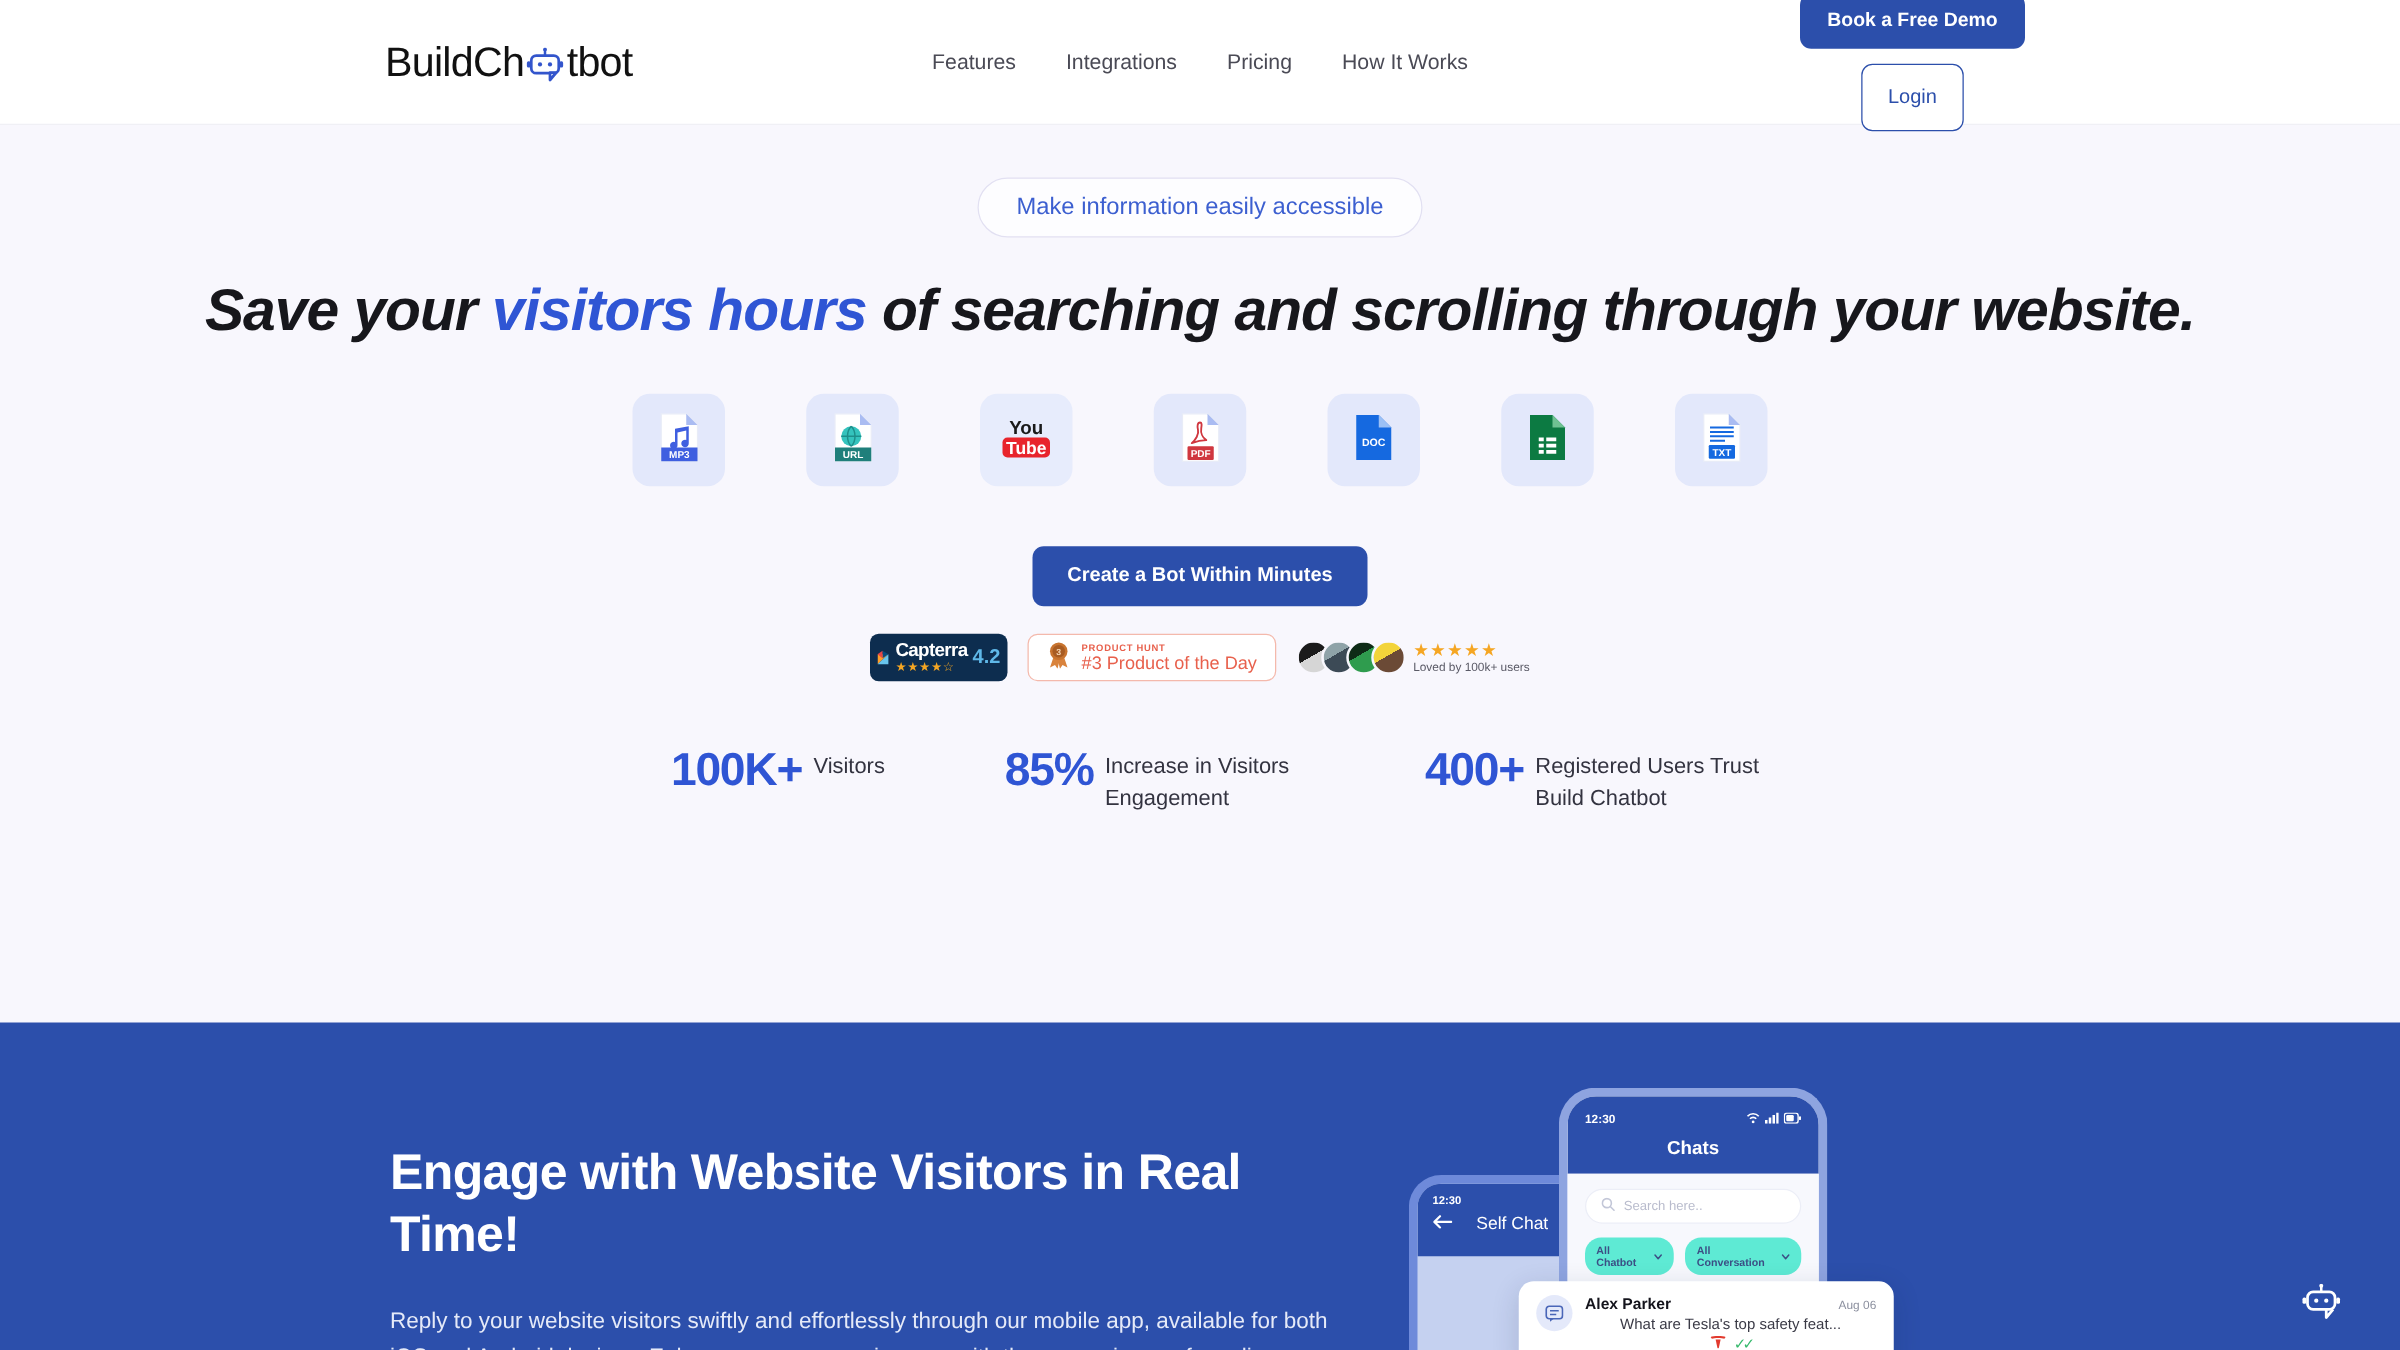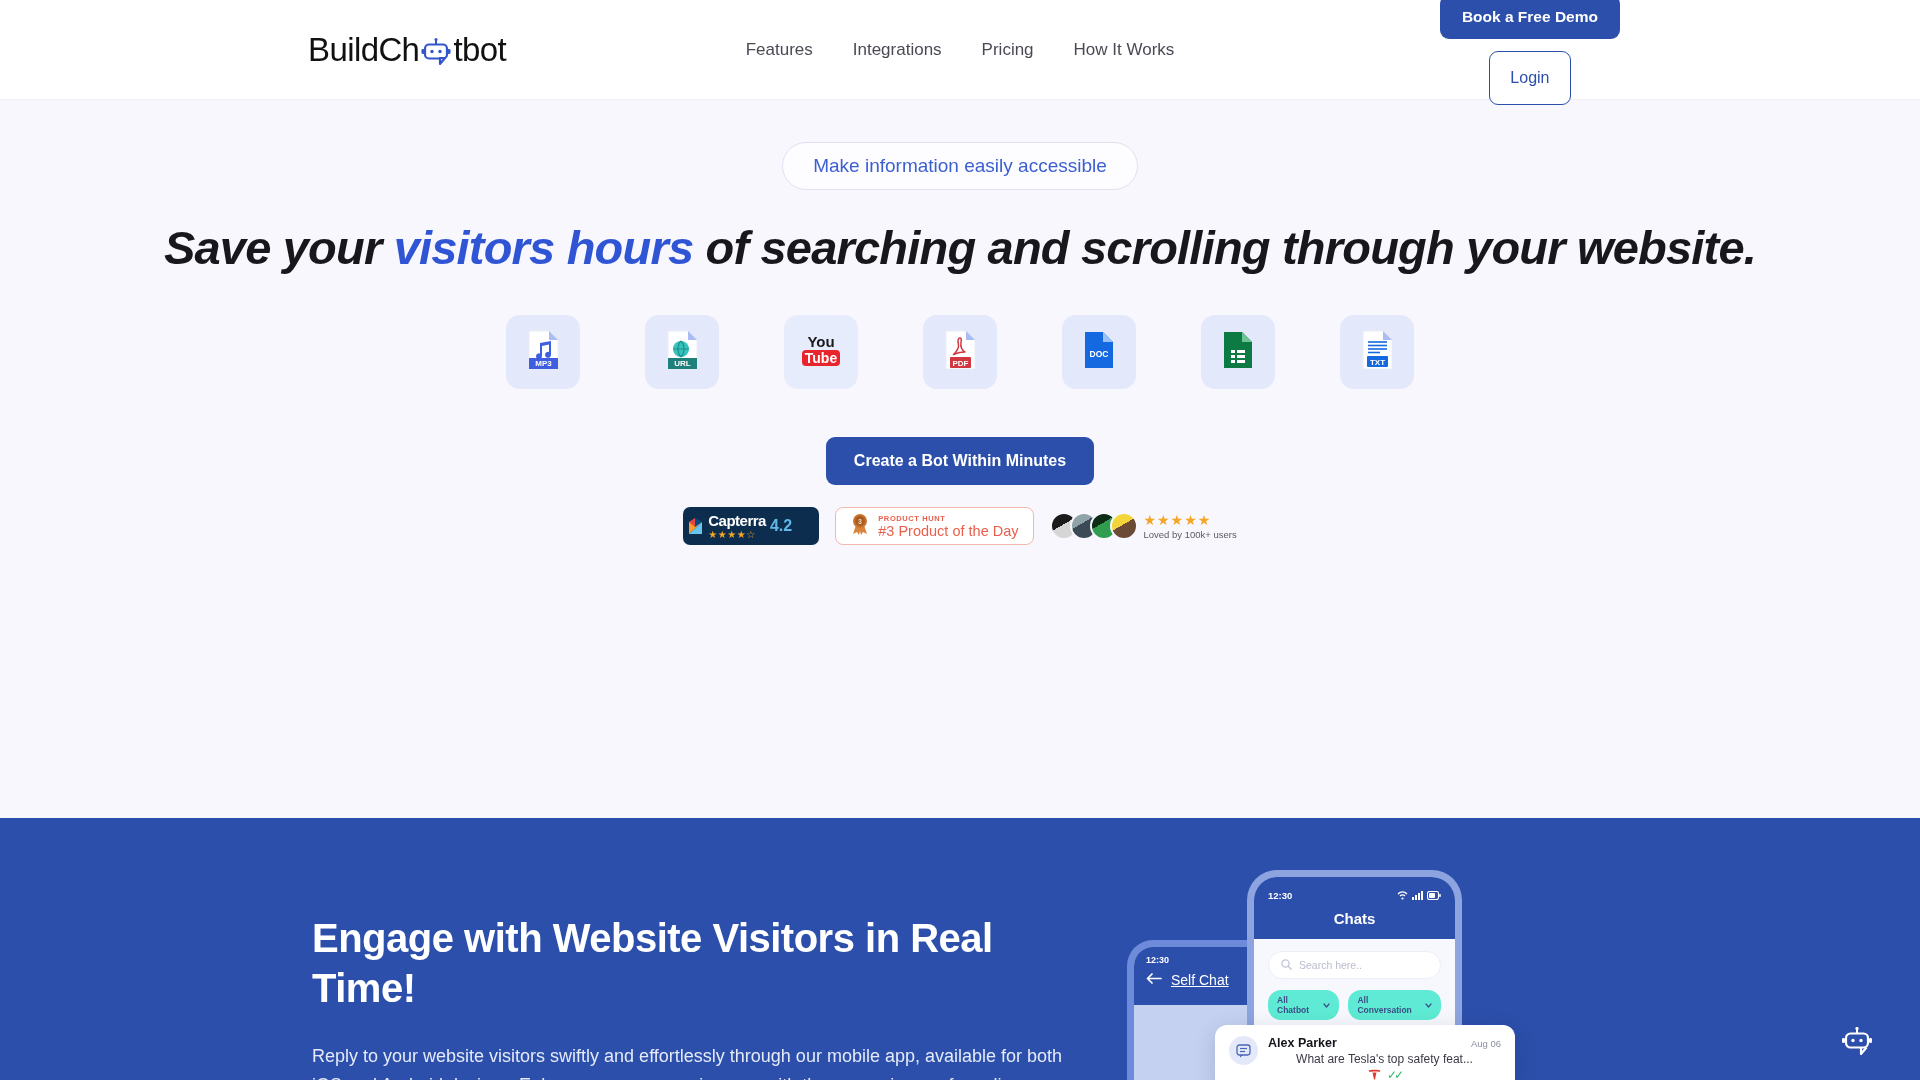--- a/index.html
+++ b/index.html
@@ -79,21 +79,21 @@
     border:none; border-radius:9px; height:48px; padding:0 28px;
     display:flex; align-items:center; cursor:pointer;
   }
 
   
   .badges{
     margin-top:22px; display:flex; justify-content:center;
     align-items:center; gap:16px;
   }
   .capterra{
-    background:#0d2d4f; border-radius:7px; height:38px; width:136px;
+    background:#0d2d4f; border-radius:7px; height:38px; width:110px;
     display:flex; align-items:center; padding:0 6px; gap:4px;
   }
   .capterra-name{
     color:#fff; font-size:15px; font-weight:700; letter-spacing:-0.5px;
     line-height:1;
   }
   .capterra-stars{ font-size:10px; color:#f5a623; letter-spacing:0.5px; line-height:1; margin-top:2px; }
   .capterra-score{ color:#5fb8e8; font-size:16px; font-weight:700; }
   .ph-badge{
     border:1.3px solid #f4b9ac; border-radius:8px; height:38px;
@@ -144,21 +144,21 @@
   
   .phone-back{
     position:absolute; left:1127px; top:940px; width:150px; height:180px;
     background:#c5d1f0; border:7px solid #6e8ada; border-radius:26px 26px 0 0;
     border-bottom:none; overflow:hidden;
   }
   .phone-back-hdr{
     background:#2c4fab; height:58px; padding:8px 12px 0 12px; color:#fff;
   }
   .pb-time{ font-size:9px; font-weight:600; }
-  .pb-row{ display:flex; align-items:flex-end; gap:9px; margin-top:5px;text-decoration:underline; }
+  .pb-row{ display:flex; align-items:flex-start; gap:19px; margin-top:5px; }
   .pb-title{ font-size:14px; font-weight:500; }
 
   .phone-front{
     position:absolute; left:1247px; top:870px; width:215px; height:210px;
     background:#fff; border:7px solid #8ea4e0; border-radius:30px 30px 0 0;
     border-bottom:none; overflow:hidden;
   }
   .pf-hdr{
     background:#2c4fab; height:62px; color:#fff; padding:9px 14px 0 14px;
   }
@@ -388,20 +388,34 @@
         <div class="avatar" style="background:linear-gradient(150deg,#0e2b16 40%,#2f9c4e 40%);"></div>
         <div class="avatar" style="background:linear-gradient(150deg,#f3d43a 45%,#6b4a36 45%);"></div>
       </div>
       <div class="loved">
         <div class="loved-stars">★★★★★</div>
         <div class="loved-text">Loved by 100k+ users</div>
       </div>
     </div>
   </div>
 
+  <div class="stats">
+    <div class="stat">
+      <div class="stat-num">100K+</div>
+      <div class="stat-label">Visitors</div>
+    </div>
+    <div class="stat">
+      <div class="stat-num">85%</div>
+      <div class="stat-label" style="max-width:160px;">Increase in Visitors Engagement</div>
+    </div>
+    <div class="stat">
+      <div class="stat-num">400+</div>
+      <div class="stat-label" style="max-width:215px;">Registered Users Trust Build Chatbot</div>
+    </div>
+  </div>
 </section>
 
 <section class="blue-sec">
   <div class="blue-inner">
 
     <div class="blue-copy">
       <h2>Engage with Website Visitors in Real Time!</h2>
       <p>Reply to your website visitors swiftly and effortlessly through our mobile app, available for both iOS and Android devices. Enhance your responsiveness with the convenience of sending</p>
     </div>
 

